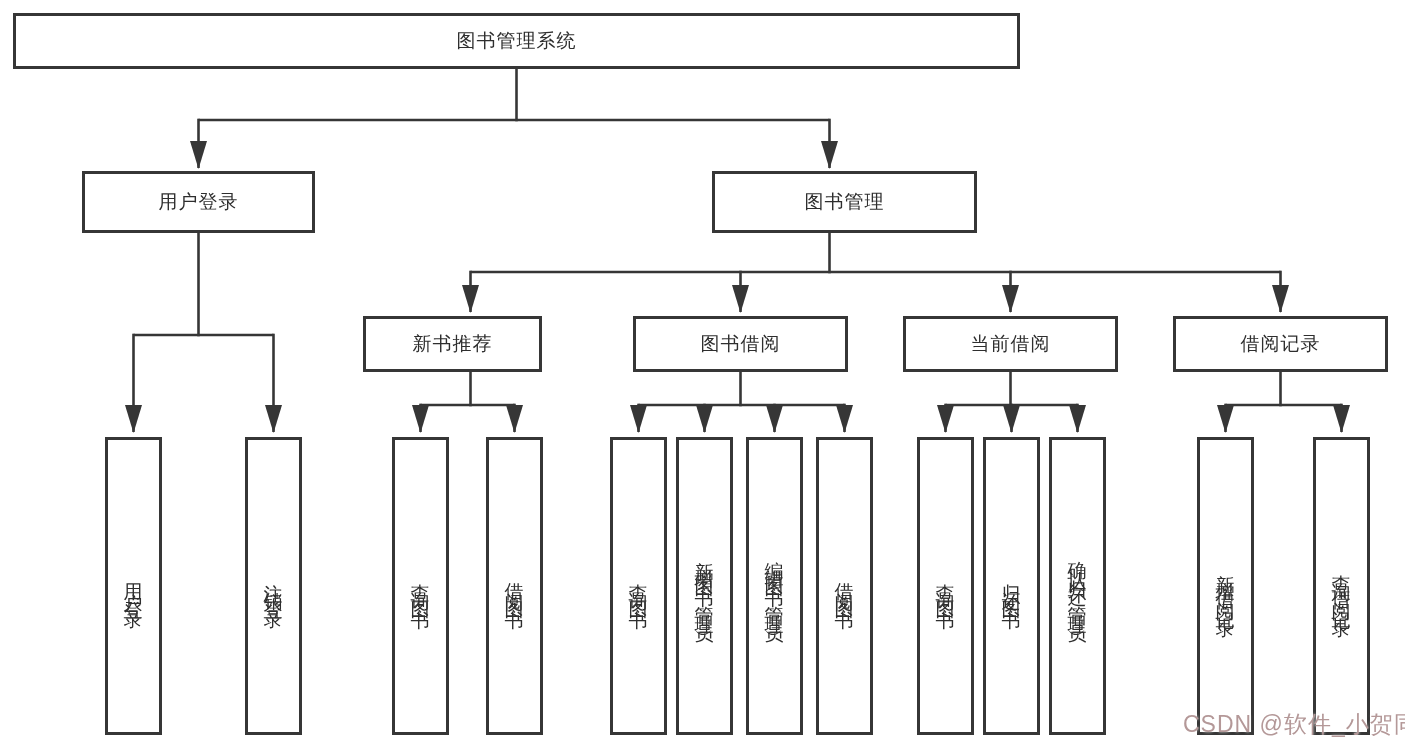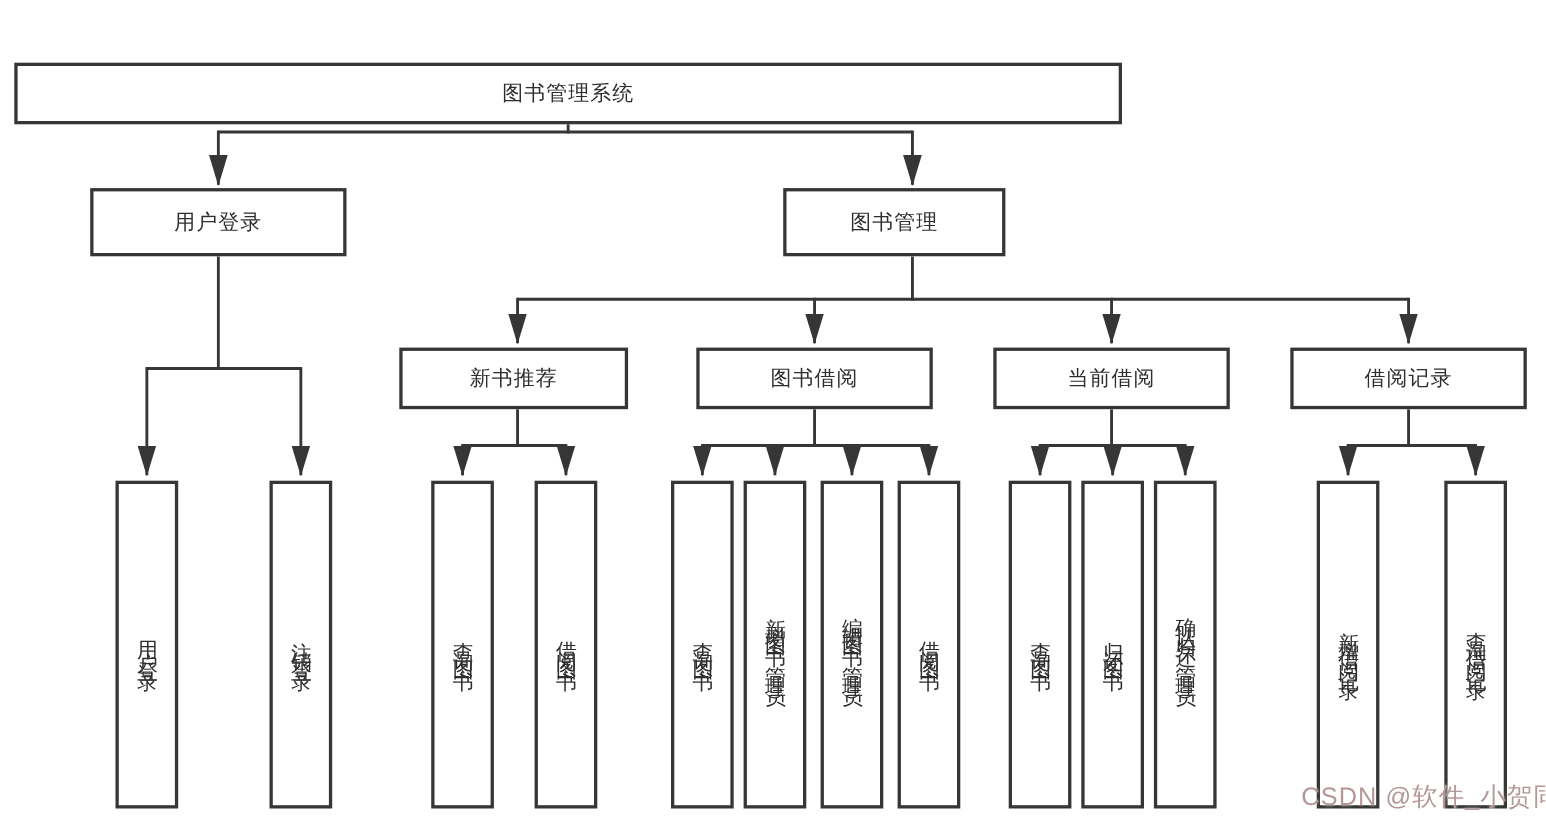--- a/index.html
+++ b/index.html
@@ -125,26 +125,26 @@
     </g>
 
     <g>
       <line x1="1280.5" y1="372" x2="1280.5" y2="406.3"></line>
       <line x1="1225.5" y1="405" x2="1341.5" y2="405"></line>
       <line x1="1225.5" y1="403.7" x2="1225.5" y2="432" marker-end="url(#arr)"></line>
       <line x1="1341.5" y1="403.7" x2="1341.5" y2="432" marker-end="url(#arr)"></line>
     </g>
   </svg>
 
-  <div class="node" style="left:13px; top:13px; width:1007px; height:56px;margin-top:44px;">图书管理系统</div>
+  <div class="node" style="left:13px; top:13px; width:1007px; height:56px;">图书管理系统</div>
 
   <div class="node" style="left:82px; top:171px; width:233px; height:62px;">用户登录</div>
-  <div class="node" style="left:712px; top:171px; width:202px; height:62px;">图书管理</div>
+  <div class="node" style="left:712px; top:171px; width:265px; height:62px;">图书管理</div>
 
-  <div class="node" style="left:363px; top:316px; width:208px; height:56px;">新书推荐</div>
+  <div class="node" style="left:363px; top:316px; width:179px; height:56px;">新书推荐</div>
   <div class="node" style="left:633px; top:316px; width:215px; height:56px;">图书借阅</div>
   <div class="node" style="left:903px; top:316px; width:215px; height:56px;">当前借阅</div>
   <div class="node" style="left:1173px; top:316px; width:215px; height:56px;text-align:right;">借阅记录</div>
 
   <div class="vnode" style="left:105px;">用户登录</div>
   <div class="vnode" style="left:245px;">注销登录</div>
 
   <div class="vnode" style="left:392px;">查询图书</div>
   <div class="vnode" style="left:486px;">借阅图书</div>
 

